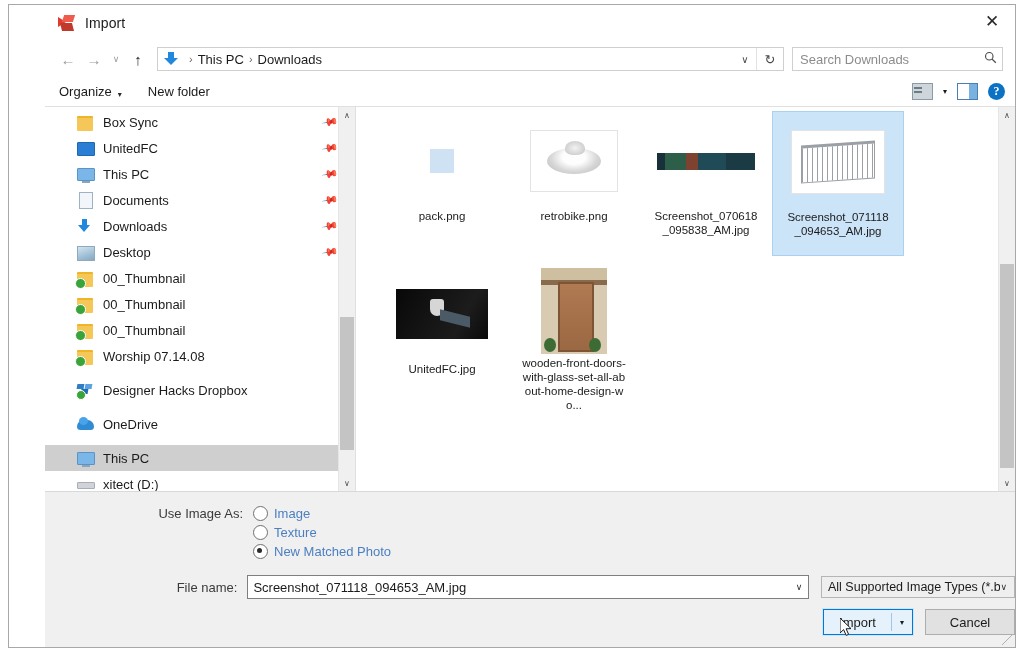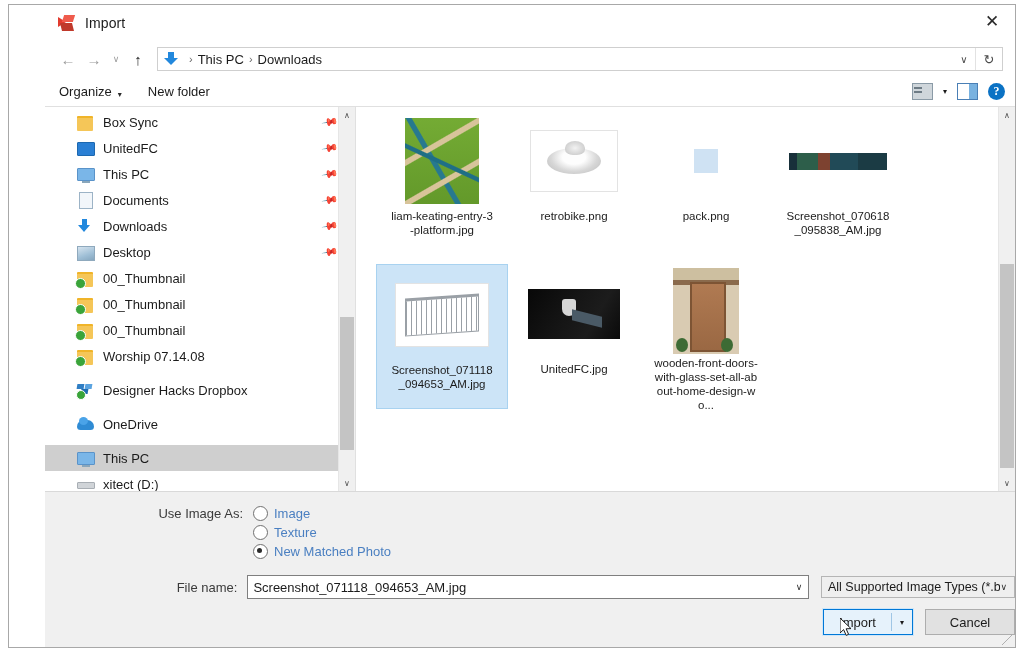--- a/index.html
+++ b/index.html
@@ -603,20 +603,29 @@
           <span class="dl-arrow-head"></span>
       </div>
       <span class="crumb-sep">›</span>
       <span class="crumb-text">This PC</span>
       <span class="crumb-sep">›</span>
       <span class="crumb-text">Downloads</span>
       <div class="crumb-chevron">∨</div>
       <div class="crumb-refresh">↻</div>
     </div>
 
+    <div class="searchbox">
+      <input placeholder="Search Downloads" style="">
+      <div class="search-glass">
+        <svg width="13" height="13" viewBox="0 0 16 16">
+            <circle cx="6.5" cy="6.5" r="4.6" fill="none" stroke="#4a4a4a" stroke-width="1.4"></circle>
+            <line x1="10" y1="10" x2="14.5" y2="14.5" stroke="#4a4a4a" stroke-width="1.6"></line>
+          </svg>
+      </div>
+    </div>
   </div>
 
   <div class="toolbar">
     <div class="tb-item">
       <span>Organize</span>
       <span class="tb-caret">▾</span>
     </div>
     <div class="tb-item">
       <span>New folder</span>
     </div>
@@ -736,40 +745,34 @@
           <div class="vs-thumb" style="top:55%;height:38%;"></div>
         </div>
         <div class="vs-arrow">∨</div>
       </div>
     </div>
 
     <div class="filepane">
       <div class="grid" id="file-grid">
           <div class="cell">
             <div class="thumb-wrap">
-              <div class="th-liam"></div>
+              <div class="th-pack"></div>
             </div>
-            <div class="fname">liam-keating-entry-3-platform.jpg</div>
+            <div class="fname">pack.png</div>
           </div>
           <div class="cell">
             <div class="thumb-wrap">
               <div class="th-retro">
                 <div class="retro-shape"></div>
               </div>
             </div>
             <div class="fname">retrobike.png</div>
           </div>
           <div class="cell">
             <div class="thumb-wrap">
-              <div class="th-pack"></div>
-            </div>
-            <div class="fname">pack.png</div>
-          </div>
-          <div class="cell">
-            <div class="thumb-wrap">
               <div class="th-ss2"></div>
             </div>
             <div class="fname">Screenshot_070618_095838_AM.jpg</div>
           </div>
           <div class="cell sel">
             <div class="thumb-wrap">
               <div class="th-ss3">
                 <div class="bench"></div>
               </div>
             </div>

